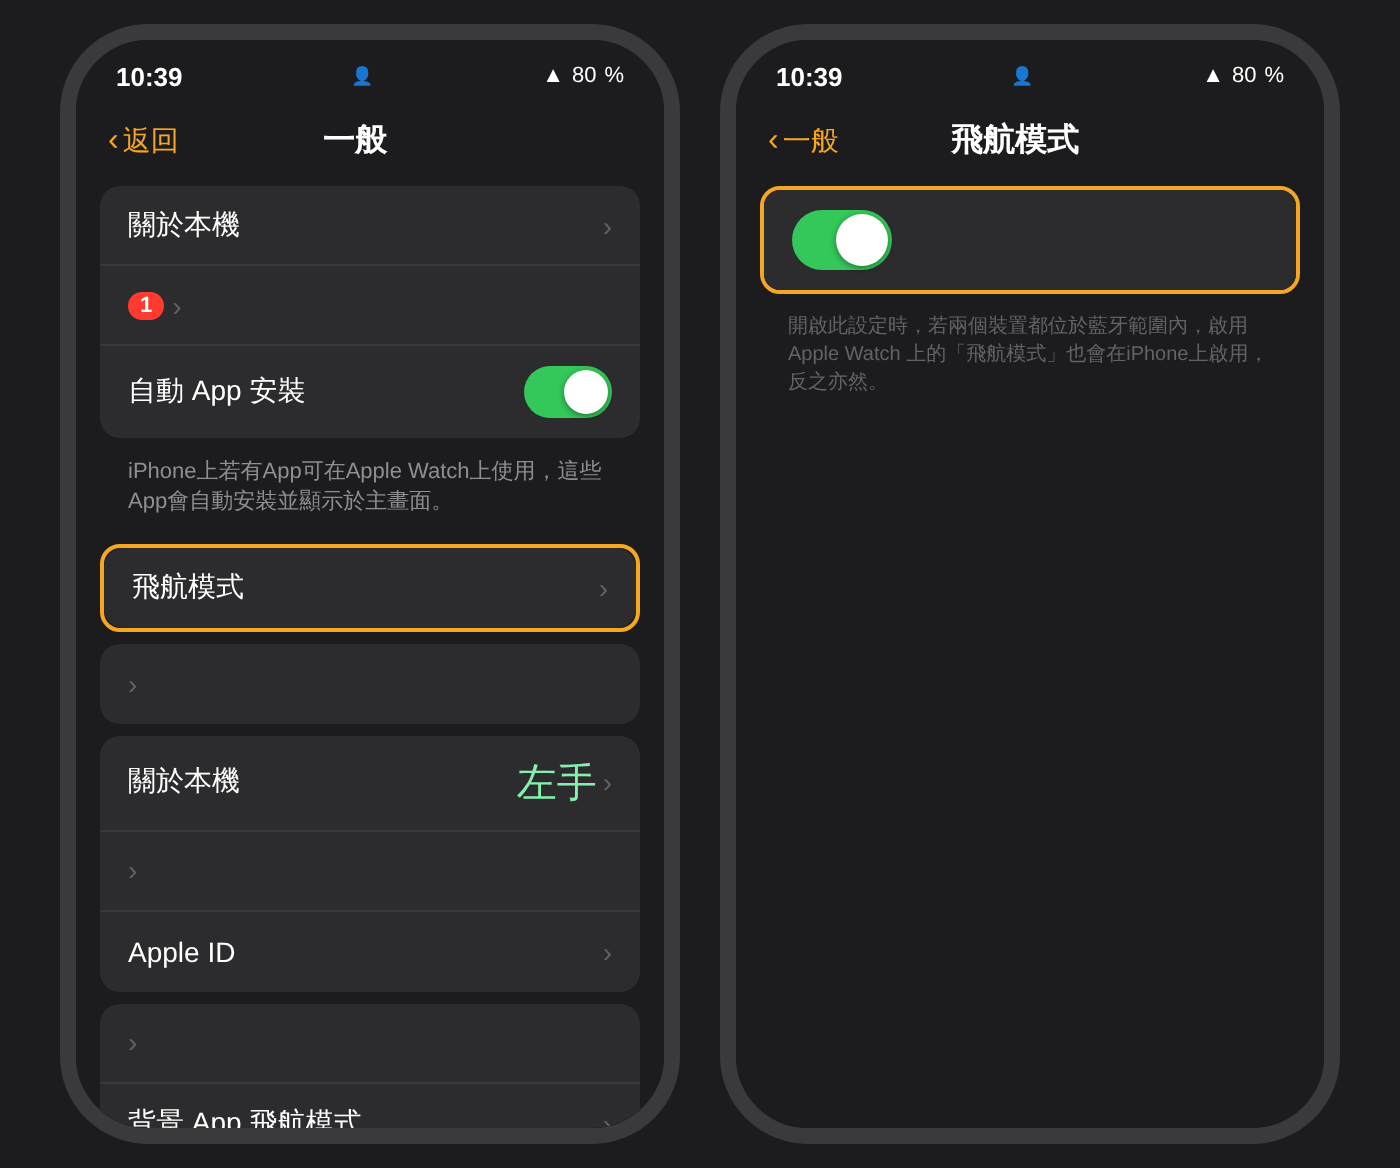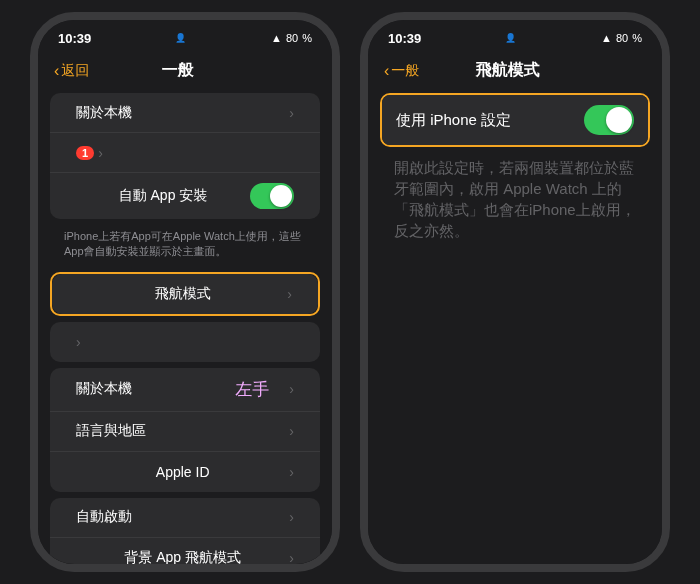--- a/index.html
+++ b/index.html
@@ -83,37 +83,36 @@
     
     .settings-group {
       background: #2c2c2e;
       border-radius: 10px;
       margin: 6px 12px;
       overflow: hidden;
     }
     .settings-row {
       display: flex;
       align-items: center;
-      padding: 10px 26px;
+      padding: 10px 14px;
       border-bottom: 0.5px solid #3a3a3c;
       min-height: 40px;
     }
     .settings-row:last-child {
       border-bottom: none;
-      text-align: center;
     }
     .row-label {
       flex: 1;
       color: #fff;
       font-size: 14px;
     }
     .row-value {
-      color: #f0abfc;
-      font-size: 17px;
-      margin-right: 20px;
+      color: #86efac;
+      font-size: 20px;
+      margin-right: 3px;
     }
     .chevron {
       color: #636366;
       font-size: 14px;
     }
     .badge-red {
       background: #ff3b30;
       color: #fff;
       font-size: 11px;
       font-weight: 600;
@@ -197,21 +196,21 @@
       height: 26px;
       background: #fff;
       border-radius: 50%;
       top: 2px;
       right: 2px;
       box-shadow: 0 1px 3px rgba(0,0,0,0.4);
     }
 
     .small-description {
       color: #636366;
-      font-size: 15px;
+      font-size: 10px;
       line-height: 1.4;
       padding: 4px 14px 6px;
       margin: 0 12px;
     }
   </style>
 </head>
 <body>
 
 <div class="phone">
 
@@ -267,32 +266,30 @@
       </div>
     </div>
 
     <div class="settings-group">
       <div class="settings-row">
         <span class="row-label">關於本機</span>
         <span class="row-value">左手</span>
         <span class="chevron">›</span>
       </div>
       <div class="settings-row">
-        <span class="row-label">語言與地區</span>
         <span class="chevron">›</span>
       </div>
       <div class="settings-row">
         <span class="row-label">Apple ID</span>
         <span class="chevron">›</span>
       </div>
     </div>
 
     <div class="settings-group">
       <div class="settings-row">
-        <span class="row-label">自動啟動</span>
         <span class="chevron">›</span>
       </div>
       <div class="settings-row">
         <span class="row-label">背景 App 飛航模式</span>
         <span class="chevron">›</span>
       </div>
     </div>
 
   </div>
 </div>
@@ -317,21 +314,20 @@
       <span>一般</span>
     </div>
     <div class="nav-title">飛航模式</div>
     <div class="nav-spacer"></div>
   </div>
 
   <div class="scroll-content">
 
     <div class="flight-toggle-wrapper">
       <div class="flight-toggle-row">
-        <span class="flight-toggle-label">使用 iPhone 設定</span>
         <div class="toggle-large"></div>
       </div>
     </div>
 
     <div class="small-description">開啟此設定時，若兩個裝置都位於藍牙範圍內，啟用 Apple Watch 上的「飛航模式」也會在iPhone上啟用，反之亦然。</div>
 
   </div>
 </div>
 
 </body></html>

